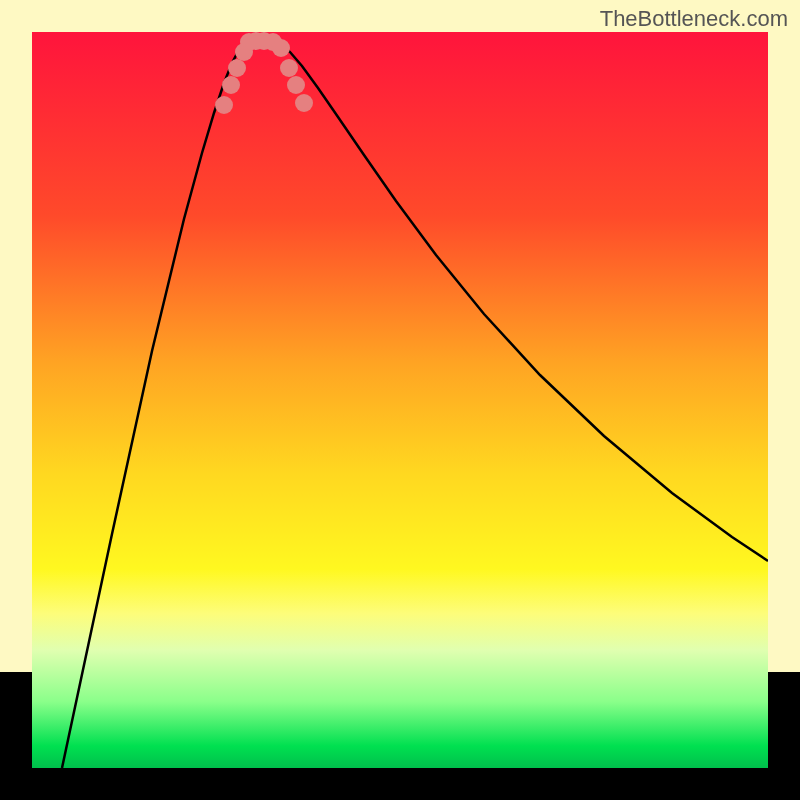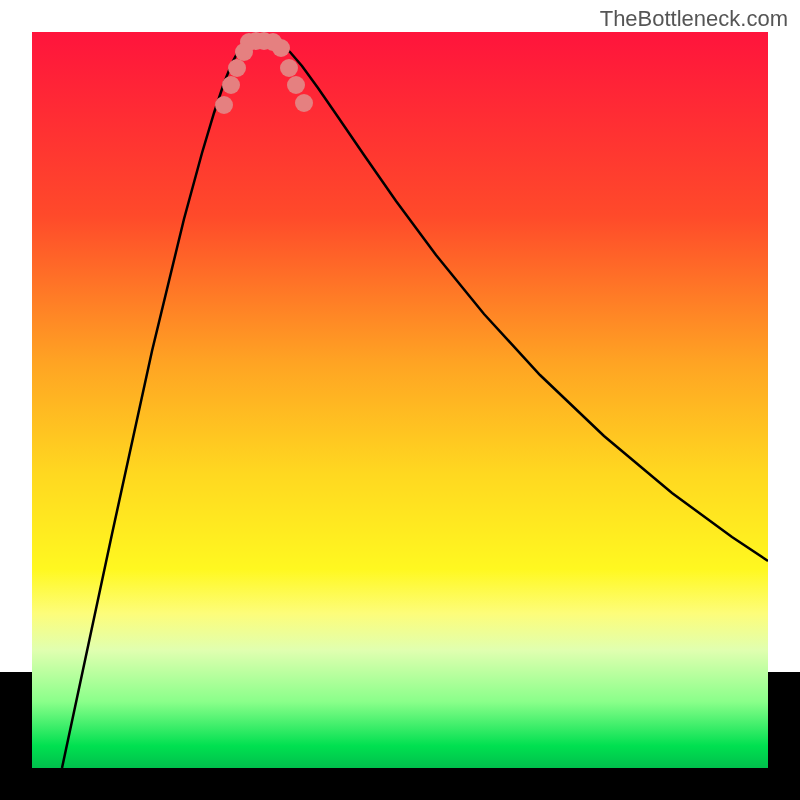--- a/index.html
+++ b/index.html
@@ -1,16 +1,16 @@
 <!DOCTYPE html>
 <html><head>
 <meta charset="utf-8">
 <style>
 body { margin: 0; padding: 0; width: 800px; height: 800px; background: #000; }
-.outer { width: 800px; height: 672px; background: #ffffff; position: relative; }
+.outer { width: 800px; height: 672px; background: #fef9c3; position: relative; }
 .watermark {
   position: absolute;
   top: 6px;
   right: 12px;
   color: #555;
   font-family: Arial, sans-serif;
   font-size: 22px;
   z-index: 10;
 }
 .plot {

